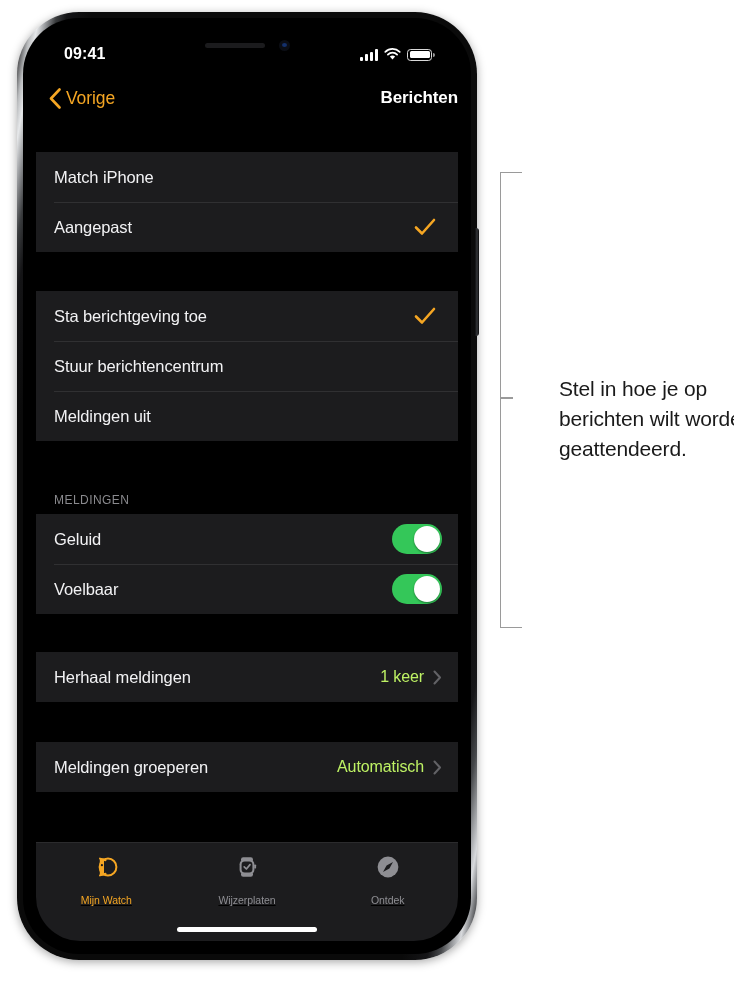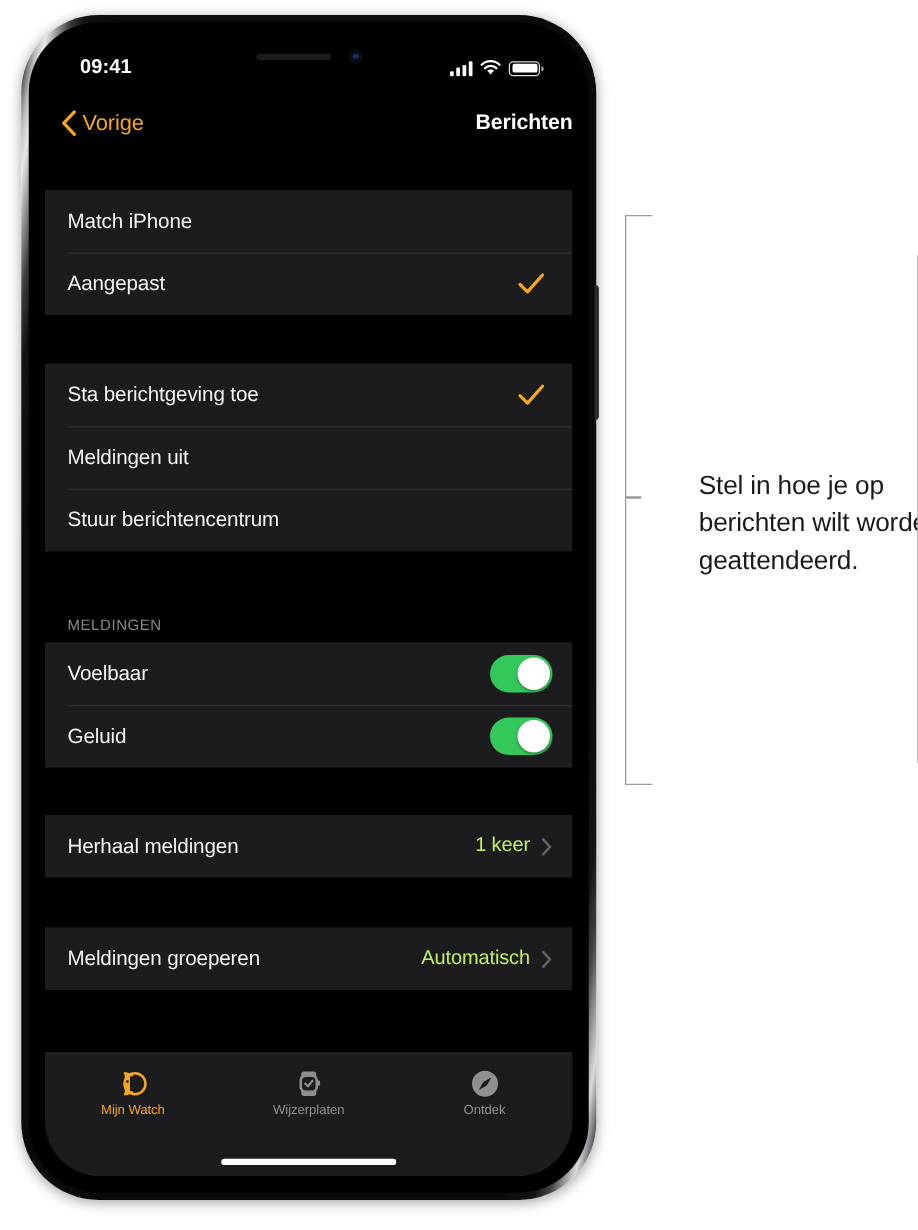--- a/index.html
+++ b/index.html
@@ -288,22 +288,23 @@
     border-top: 1px solid #2b2b2d;
     display: flex;
     z-index: 20;
   }
   .tab {
     flex: 1;
     display: flex;
     flex-direction: column;
     align-items: center;
     padding-top: 9px;
-    gap: 0;
+    gap: 12px;
     cursor: pointer;
+    text-decoration: underline;
   }
   .tab-label {
     font-size: 10.5px;
     letter-spacing: -0.05px;
   }
   .tab.active .tab-label { color: #f5a623; }
   .tab:not(.active) .tab-label { color: #8e8e93; }
   .tab-icon { height: 30px; display: flex; align-items: center; }
 
   #home-indicator {
@@ -419,37 +420,37 @@
       <div class="gap" style="height:39px"></div>
 
       <div class="group">
         <div class="row">
           <span class="row-label">Sta berichtgeving toe</span>
           <svg class="checkmark" width="22" height="18" viewBox="0 0 22 18">
             <path d="M2 9.5 L8 15.5 L20 2" stroke="#f5a623" stroke-width="2.6" fill="none" stroke-linecap="round" stroke-linejoin="round"></path>
           </svg>
         </div>
         <div class="row">
+          <span class="row-label">Stuur berichtencentrum</span>
+        </div>
+        <div class="row">
           <span class="row-label">Meldingen uit</span>
-        </div>
-        <div class="row">
-          <span class="row-label">Stuur berichtencentrum</span>
         </div>
       </div>
 
       <div class="section-header">MELDINGEN</div>
       <div class="group">
         <div class="row">
-          <span class="row-label">Voelbaar</span>
+          <span class="row-label">Geluid</span>
           <div class="toggle">
               <div class="knob"></div>
             </div>
         </div>
         <div class="row">
-          <span class="row-label">Geluid</span>
+          <span class="row-label">Voelbaar</span>
           <div class="toggle">
               <div class="knob"></div>
             </div>
         </div>
       </div>
 
       <div class="gap" style="height:38px"></div>
 
       <div class="group">
         <div class="row">

